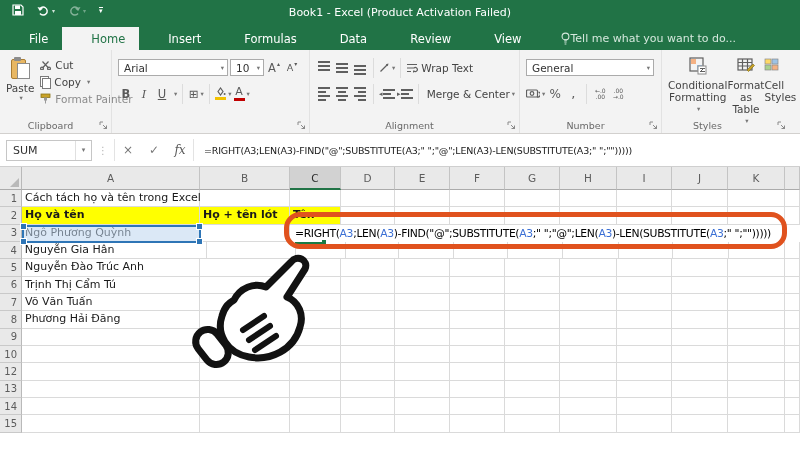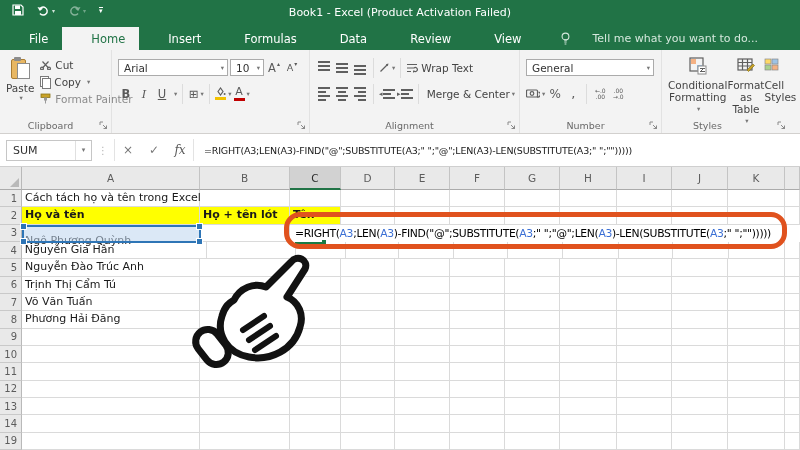--- a/index.html
+++ b/index.html
@@ -13,21 +13,21 @@
   .qat svg{display:block;}
   .dim{opacity:.45;}
   .qdd{font-size:6px;color:#cfe3d8;margin-left:2px;}
   .more-ic{font-size:7px;color:#fff;border-top:1px solid #fff;padding-top:1px;line-height:5px;}
   .wintitle{position:absolute;left:0;right:0;top:6px;text-align:center;color:#fff;font-size:11px;}
 
   
   .tabrow{position:absolute;left:0;top:27px;width:800px;height:23px;background:#217346;display:flex;align-items:stretch;}
   .tab{color:#fff;font-size:11.5px;padding:5px 14px 0 29px;cursor:default;}
   .tab.active{background:#f3f3f3;color:#217346;}
-  .tellme{display:flex;align-items:center;gap:22px;color:#d5e8dd;font-size:11px;padding:0 10px;margin-left:14px;}
+  .tellme{display:flex;align-items:center;gap:0;color:#d5e8dd;font-size:11px;padding:0 10px;margin-left:14px;}
 
   
   .ribbon{position:absolute;left:0;top:50px;width:800px;height:84px;background:#f3f3f3;
           border-bottom:1px solid #d2d0ce;display:flex;box-sizing:border-box;}
   .group{position:relative;height:100%;border-right:1px solid #e2e2e2;box-sizing:border-box;padding:5px 4px 0 6px;}
   .grouplabel{position:absolute;bottom:2px;left:0;right:10px;text-align:center;font-size:9.5px;color:#696969;}
   .launcher{position:absolute;right:3px;bottom:3px;}
   .launcher path{stroke:#8a8a8a;stroke-width:1;fill:none;}
   .r1,.r2{display:flex;align-items:center;gap:2px;}
   .r1{height:25px;} .r2{height:27px;}
@@ -509,21 +509,21 @@
           <div class="cell" style="width: 55px;"></div>
           <div class="cell" style="width: 55px;"></div>
           <div class="cell" style="width: 57px;"></div>
           <div class="cell" style="width: 55px;"></div>
           <div class="cell" style="width: 56px;"></div>
           <div class="cell" style="width: 57px;"></div>
           <div class="cell" style="width: 15px;"></div>
         </div>
         <div class="grow">
           <div class="rhdr">3</div>
-          <div class="cell" style="width: 178px; margin-top: 8px;">Ngô Phương Quỳnh</div>
+          <div class="cell" style="width: 178px;">Ngô Phương Quỳnh</div>
           <div class="cell" style="width: 90px;"></div>
           <div class="cell" style="width: 51px;"></div>
           <div class="cell" style="width: 54px;"></div>
           <div class="cell" style="width: 55px;"></div>
           <div class="cell" style="width: 55px;"></div>
           <div class="cell" style="width: 55px;"></div>
           <div class="cell" style="width: 57px;"></div>
           <div class="cell" style="width: 55px;"></div>
           <div class="cell" style="width: 56px;"></div>
           <div class="cell" style="width: 57px;"></div>
@@ -628,35 +628,20 @@
           <div class="cell" style="width: 55px;"></div>
           <div class="cell" style="width: 55px;"></div>
           <div class="cell" style="width: 55px;"></div>
           <div class="cell" style="width: 57px;"></div>
           <div class="cell" style="width: 55px;"></div>
           <div class="cell" style="width: 56px;"></div>
           <div class="cell" style="width: 57px;"></div>
           <div class="cell" style="width: 15px;"></div>
         </div>
         <div class="grow">
-          <div class="rhdr">11</div>
-          <div class="cell" style="width: 178px;"></div>
-          <div class="cell" style="width: 90px;"></div>
-          <div class="cell" style="width: 51px;"></div>
-          <div class="cell" style="width: 54px;"></div>
-          <div class="cell" style="width: 55px;"></div>
-          <div class="cell" style="width: 55px;"></div>
-          <div class="cell" style="width: 55px;"></div>
-          <div class="cell" style="width: 57px;"></div>
-          <div class="cell" style="width: 55px;"></div>
-          <div class="cell" style="width: 56px;"></div>
-          <div class="cell" style="width: 57px;"></div>
-          <div class="cell" style="width: 15px;"></div>
-        </div>
-        <div class="grow">
           <div class="rhdr">12</div>
           <div class="cell" style="width: 178px;"></div>
           <div class="cell" style="width: 90px;"></div>
           <div class="cell" style="width: 51px;"></div>
           <div class="cell" style="width: 54px;"></div>
           <div class="cell" style="width: 55px;"></div>
           <div class="cell" style="width: 55px;"></div>
           <div class="cell" style="width: 55px;"></div>
           <div class="cell" style="width: 57px;"></div>
           <div class="cell" style="width: 55px;"></div>
@@ -688,21 +673,21 @@
           <div class="cell" style="width: 55px;"></div>
           <div class="cell" style="width: 55px;"></div>
           <div class="cell" style="width: 55px;"></div>
           <div class="cell" style="width: 57px;"></div>
           <div class="cell" style="width: 55px;"></div>
           <div class="cell" style="width: 56px;"></div>
           <div class="cell" style="width: 57px;"></div>
           <div class="cell" style="width: 15px;"></div>
         </div>
         <div class="grow">
-          <div class="rhdr">19</div>
+          <div class="rhdr">15</div>
           <div class="cell" style="width: 178px;"></div>
           <div class="cell" style="width: 90px;"></div>
           <div class="cell" style="width: 51px;"></div>
           <div class="cell" style="width: 54px;"></div>
           <div class="cell" style="width: 55px;"></div>
           <div class="cell" style="width: 55px;"></div>
           <div class="cell" style="width: 55px;"></div>
           <div class="cell" style="width: 57px;"></div>
           <div class="cell" style="width: 55px;"></div>
           <div class="cell" style="width: 56px;"></div>

